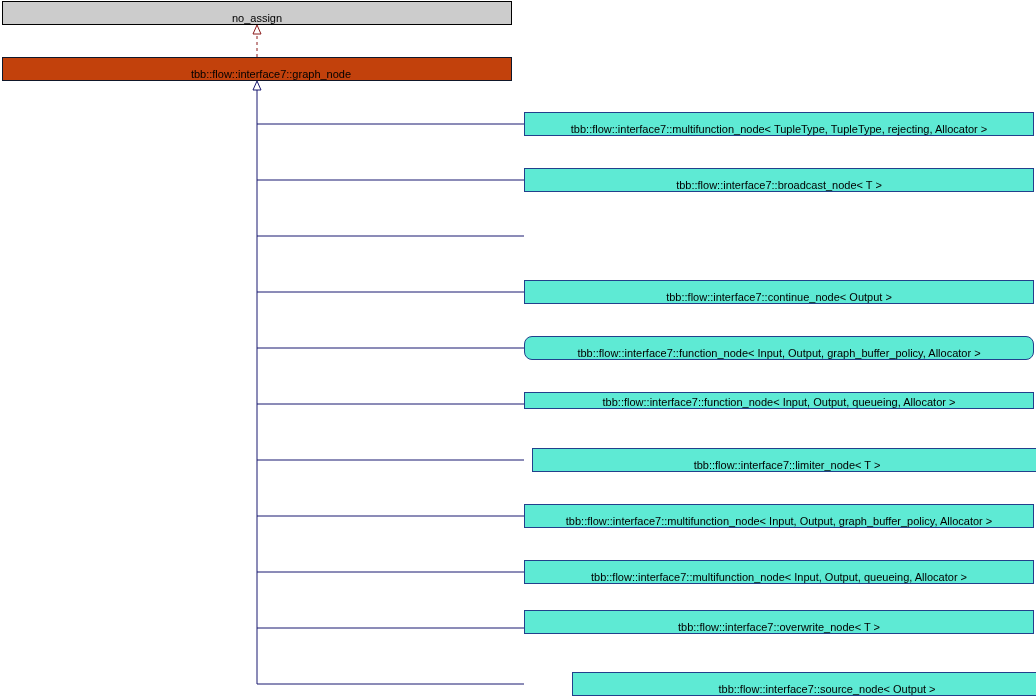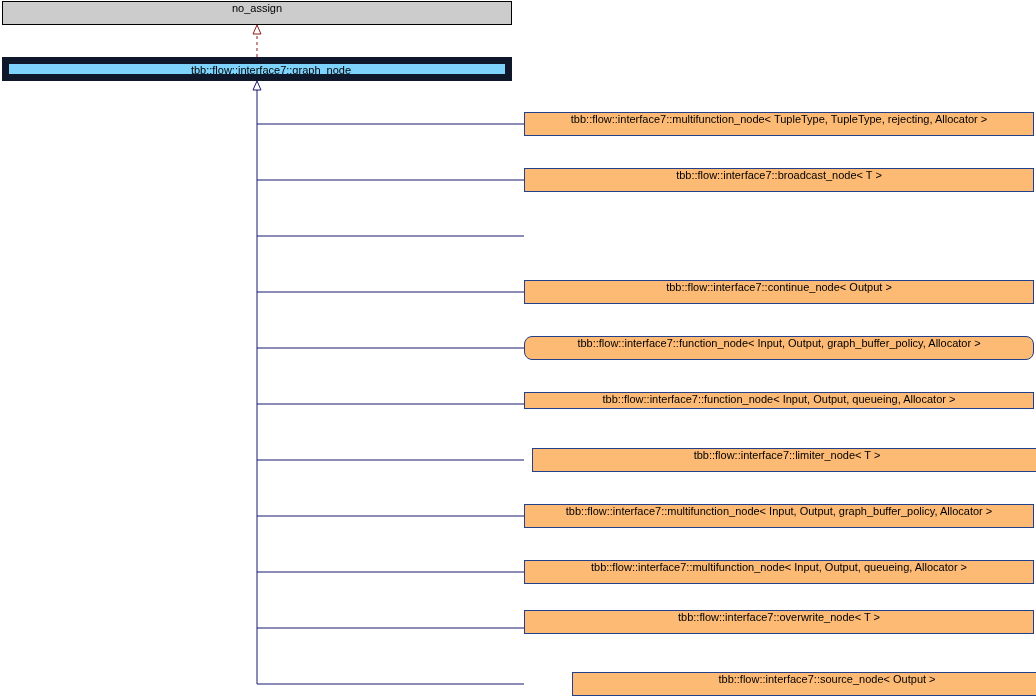--- a/index.html
+++ b/index.html
@@ -15,38 +15,38 @@
     width: 1036px;
     height: 696px;
     overflow: hidden;
     background: #ffffff;
   }
   .node {
     position: absolute;
     box-sizing: border-box;
     border: 1px solid #22408c;
     display: flex;
-    align-items: flex-start;
+    align-items: flex-end;
     justify-content: center;
     font-size: 11px;
     color: #000000;
     white-space: nowrap;
     overflow: hidden;
   }
   .node-root {
     background: #cccccc;
     border: 1px solid #000000;
   }
   .node-base {
-    background: #7dd3fc;
-    border: 7px solid #0f172a;
+    background: #c2410c;
+    border: 1px solid #0f172a;
     padding-left: 28px;
   }
   .node-derived {
-    background: #fdba74;
+    background: #5eead4;
     border: 1px solid #22408c;
   }
   svg.lines {
     position: absolute;
     left: 0;
     top: 0;
     width: 1036px;
     height: 696px;
     pointer-events: none;
   }

